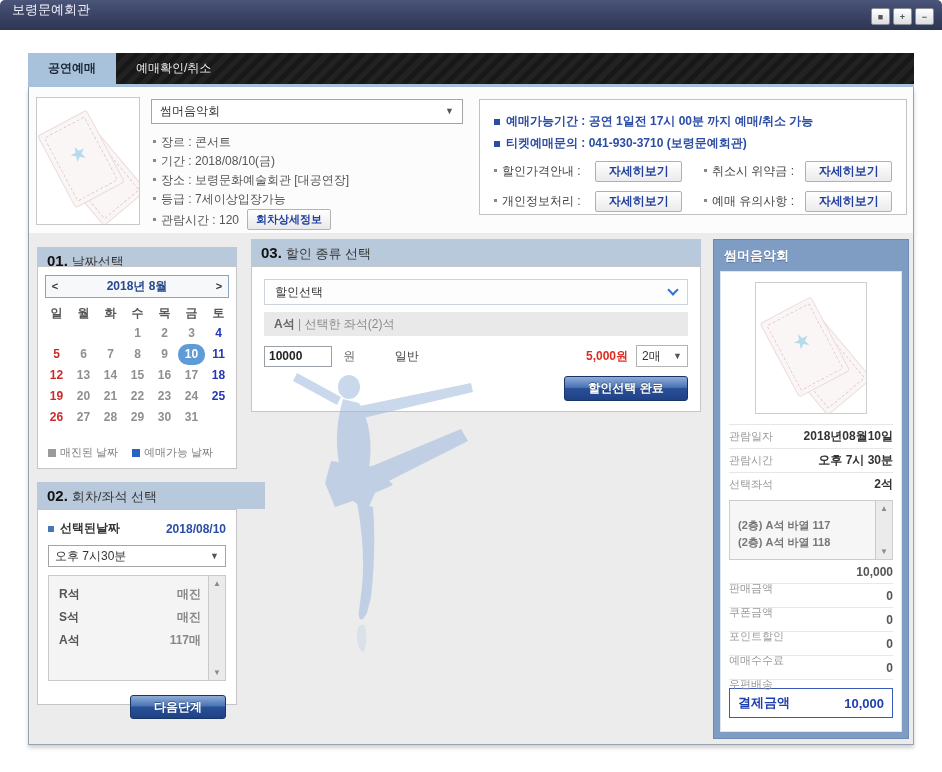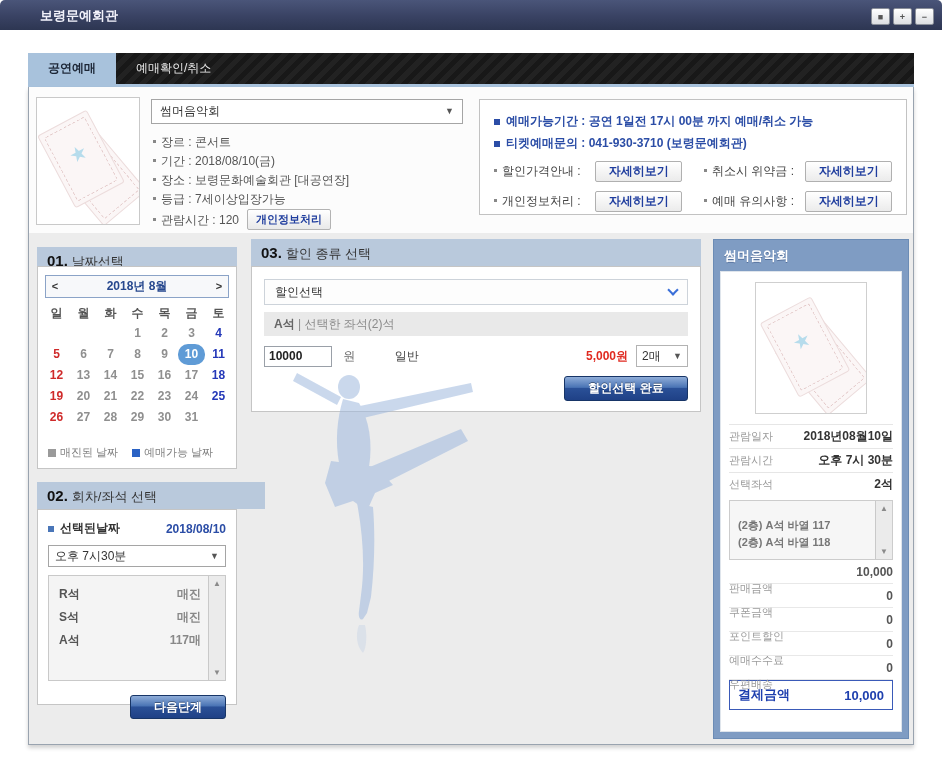--- a/index.html
+++ b/index.html
@@ -2,21 +2,21 @@
 <html><head>
 <meta charset="utf-8">
 <style>
   * { margin:0; padding:0; box-sizing:border-box; }
   html,body { background:#fff; width:942px; height:772px; overflow:hidden;
     font-family:"Liberation Sans","DejaVu Sans",sans-serif; font-size:12px; color:#333; }
 
   
   .topbar { position:absolute; left:0; top:0; width:942px; height:30px;
     background:linear-gradient(#4a5579,#394263 55%,#2d3652); border-radius:5px 5px 0 0; }
-  .topbar .title { position:absolute; left:12px; top:7px; color:#f2f2fb; font-weight:700; font-size:13px;margin-left:28px; }
+  .topbar .title { position:absolute; left:12px; top:1px; color:#f2f2fb; font-weight:400; font-size:13px; }
   .winbtns { position:absolute; right:8px; top:8px; display:flex; gap:3px; }
   .winbtns button { width:19px; height:17px; border:1px solid #8a8f99; border-radius:2px;
     background:linear-gradient(#ffffff,#dcdee2); color:#555; font-size:9px; line-height:14px;
     font-weight:700; cursor:pointer; padding:0; }
 
   
   .tabbar { position:absolute; left:28px; top:53px; width:886px; height:31px;
     background:repeating-linear-gradient(135deg,#222 0 5px,#181818 5px 10px); display:flex; }
   .tab { height:31px; line-height:31px; padding:0 20px; color:#e8e8e8; font-size:12px; cursor:pointer; }
   .tab.active { background:#a8c2dc; color:#1c2636; font-weight:700; }
@@ -132,21 +132,21 @@
   .sinner { background:#fff; border:1px solid #dfe5ec; height:461px; padding:10px 8px 8px; }
   .sticket { position:relative; width:112px; height:132px; margin:0 auto 10px; border:1px solid #cfcfcf; background:#fff; }
   .sticket .tk1 { left:20px; top:22px; width:58px; height:84px; transform:rotate(-28deg); }
   .sticket .tk2 { left:38px; top:40px; width:58px; height:84px; transform:rotate(-40deg); }
   .irow { display:flex; justify-content:space-between; align-items:center; height:24px; border-top:1px solid #e6e6e6; }
   .irow .l { font-size:11px; color:#9a9a9a; } .irow .v { font-weight:700; color:#333; }
   .slist { position:relative; margin-top:4px; height:60px; border:1px solid #ccc; background:#f6f6f6; padding:16px 22px 0 8px; }
   .slist .ln { font-size:11px; font-weight:700; color:#777; line-height:17px; white-space:nowrap; }
   .arow { display:flex; justify-content:space-between; align-items:center; height:24px; border-bottom:1px solid #e8e8e8; }
   .arow .l { font-size:11px; color:#9a9a9a;margin-top:34px; } .arow .v { font-weight:700; color:#555; }
-  .total { margin-top:0; height:30px; border:1px solid #3a5ab8; display:flex; justify-content:space-between;
+  .total { margin-top:8px; height:30px; border:1px solid #3a5ab8; display:flex; justify-content:space-between;
     align-items:center; padding:0 8px; }
   .total .l,.total .v { font-weight:700; font-size:13px; color:#1e3fae; }
 </style>
 </head>
 <body>
 
 <div class="topbar">
   <span class="title">보령문예회관</span>
   <div class="winbtns">
     <button>■</button>
@@ -179,21 +179,21 @@
   <div class="title-select">
     <span>썸머음악회</span>
     <span class="arrow-dn">▼</span>
   </div>
 
   <ul class="details">
     <li><span class="dot"></span><span>장르 : 콘서트</span></li>
     <li><span class="dot"></span><span>기간 : 2018/08/10(금)</span></li>
     <li><span class="dot"></span><span>장소 : 보령문화예술회관 [대공연장]</span></li>
     <li><span class="dot"></span><span>등급 : 7세이상입장가능</span></li>
-    <li><span class="dot"></span><span>관람시간 : 120</span><button class="mini-btn">개인정보처리</button></li>
+    <li><span class="dot"></span><span>관람시간 : 120</span><button class="mini-btn">회차상세정보</button></li>
   </ul>
 
   <div class="notice">
     <div class="nline"><span class="sq"></span><span>예매가능기간 : 공연 1일전 17시 00분 까지 예매/취소 가능</span></div>
     <div class="nline"><span class="sq"></span><span>티켓예매문의 : 041-930-3710 (보령문예회관)</span></div>
     <div class="nrow">
       <span class="nlabel"><span class="dot"></span><span>할인가격안내 :</span></span>
       <button class="detail-btn">자세히보기</button>
       <span class="nlabel second"><span class="dot"></span><span>취소시 위약금 :</span></span>
       <button class="detail-btn">자세히보기</button>

